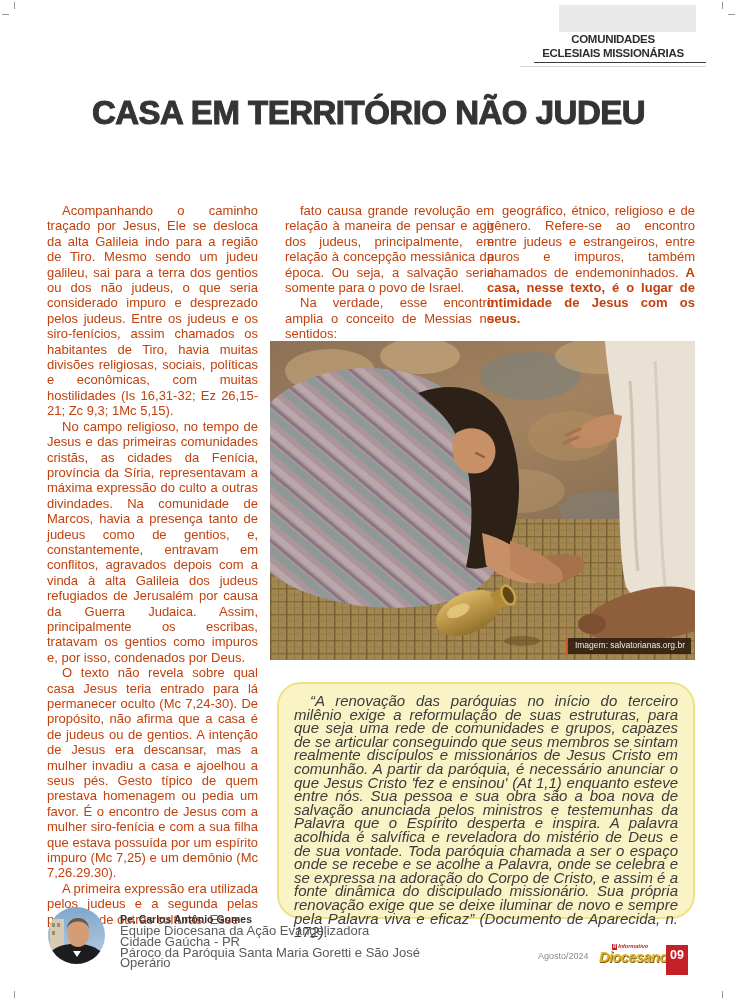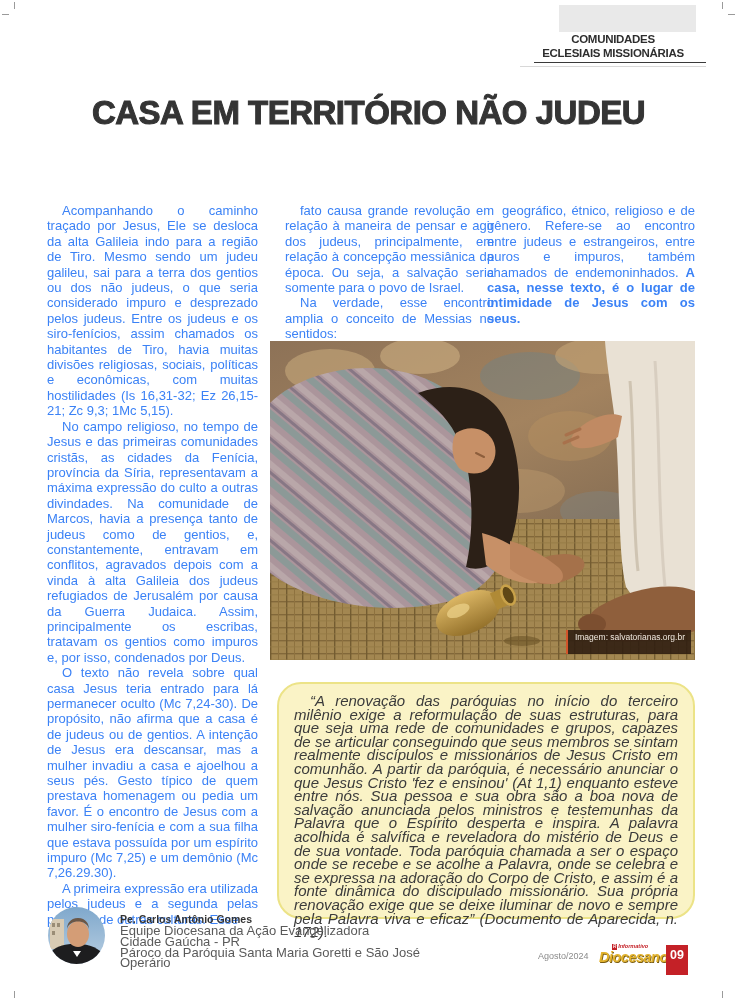--- a/index.html
+++ b/index.html
@@ -17,32 +17,32 @@
   }
   .header-rule{position:absolute;left:534px;top:62px;width:172px;border-top:1.4px solid #3a3a3a;}
   .header-rule2{position:absolute;left:520px;top:66px;width:186px;border-top:1px solid #d8d8d8;}
   
   .title{
     position:absolute;left:0;top:93px;width:737px;text-align:center;
     font-weight:bold;font-size:33px;line-height:40px;color:#343434;
     letter-spacing:-0.5px;-webkit-text-stroke:1px #343434;
   }
   
-  .col{position:absolute;top:203px;font-size:13px;line-height:15.4px;text-align:justify;color:#3b82f6;}
+  .col{position:absolute;top:203px;font-size:13px;line-height:15.4px;text-align:justify;color:#c2410c;}
   .col p{margin:0;text-indent:15px;}
   .col .bold{font-weight:bold;}
   .col1{left:47px;width:211px;}
   .col2{left:265px;width:209px;margin-left:20px;}
   .col3{left:487px;width:208px;}
   
   .photo{position:absolute;left:270px;top:341px;width:425px;height:319px;overflow:hidden;}
   .photo svg{display:block;width:100%;height:100%;}
   .photo-caption{
     position:absolute;right:4px;bottom:6px;background:rgba(45,28,16,0.88);
-    color:#f0e8df;font-size:8.5px;line-height:10px;padding:2px 6px 12px 7px;
+    color:#f0e8df;font-size:8.5px;line-height:10px;padding:2px 6px 4px 7px;
     border-left:2px solid #d2542a;
   }
   
   .quote-box{
     position:absolute;left:277px;top:682px;width:418px;height:237px;box-sizing:border-box;
     background:#faf3c6;border:2px solid #ece387;border-radius:24px;padding:10px 15px;
   }
   .quote-text{
     font-style:italic;font-size:15px;line-height:13.6px;text-align:justify;
     color:#3b3b3b;text-indent:16px;margin:0;

